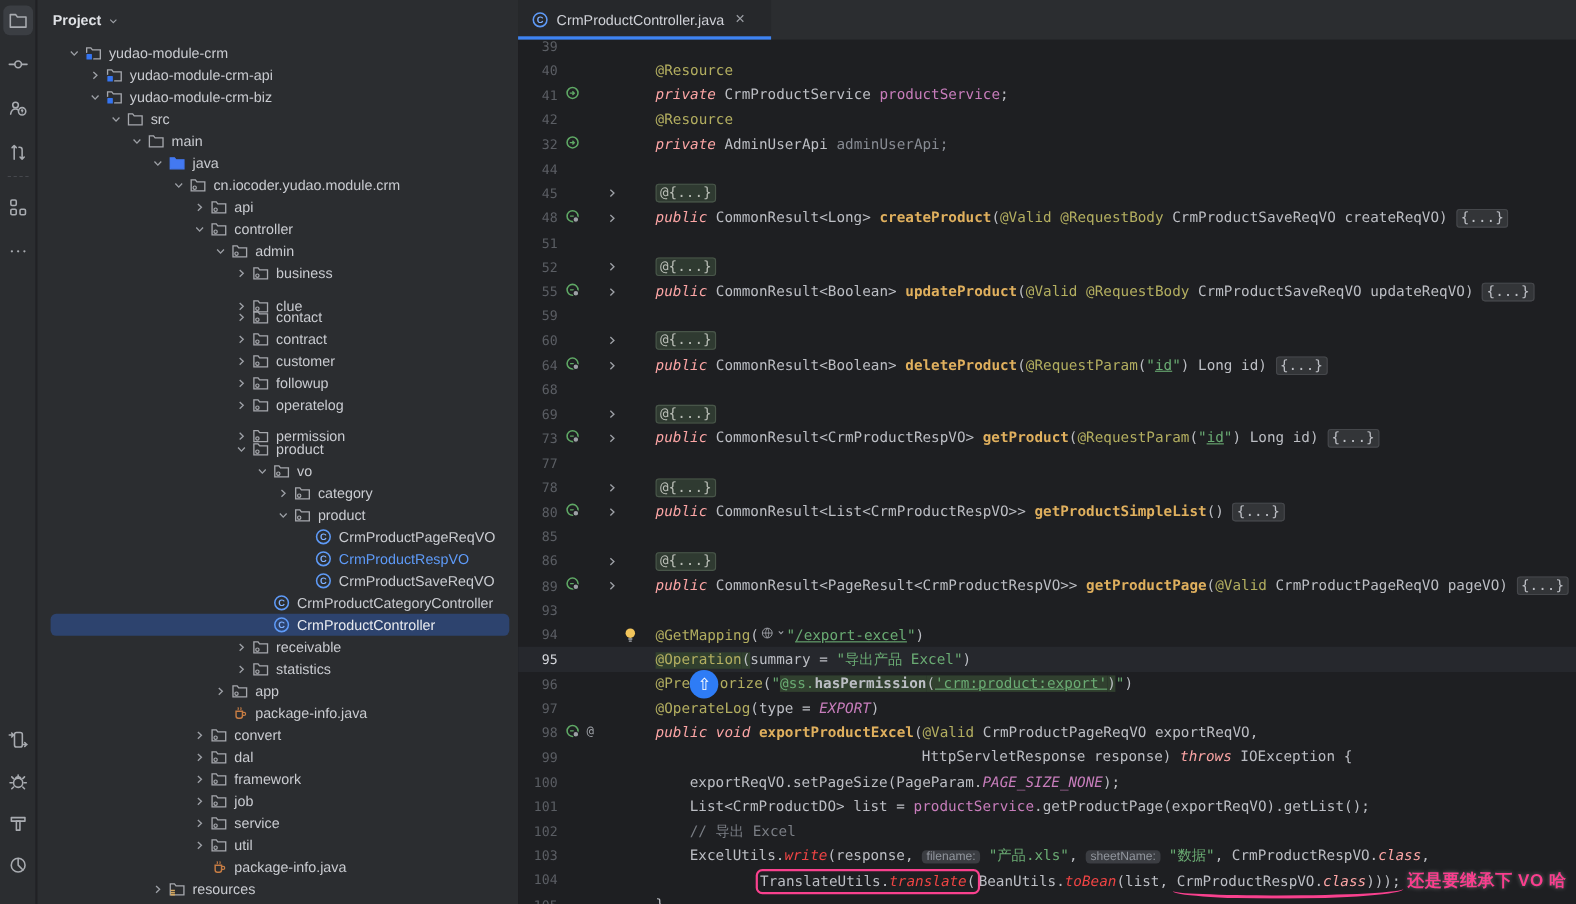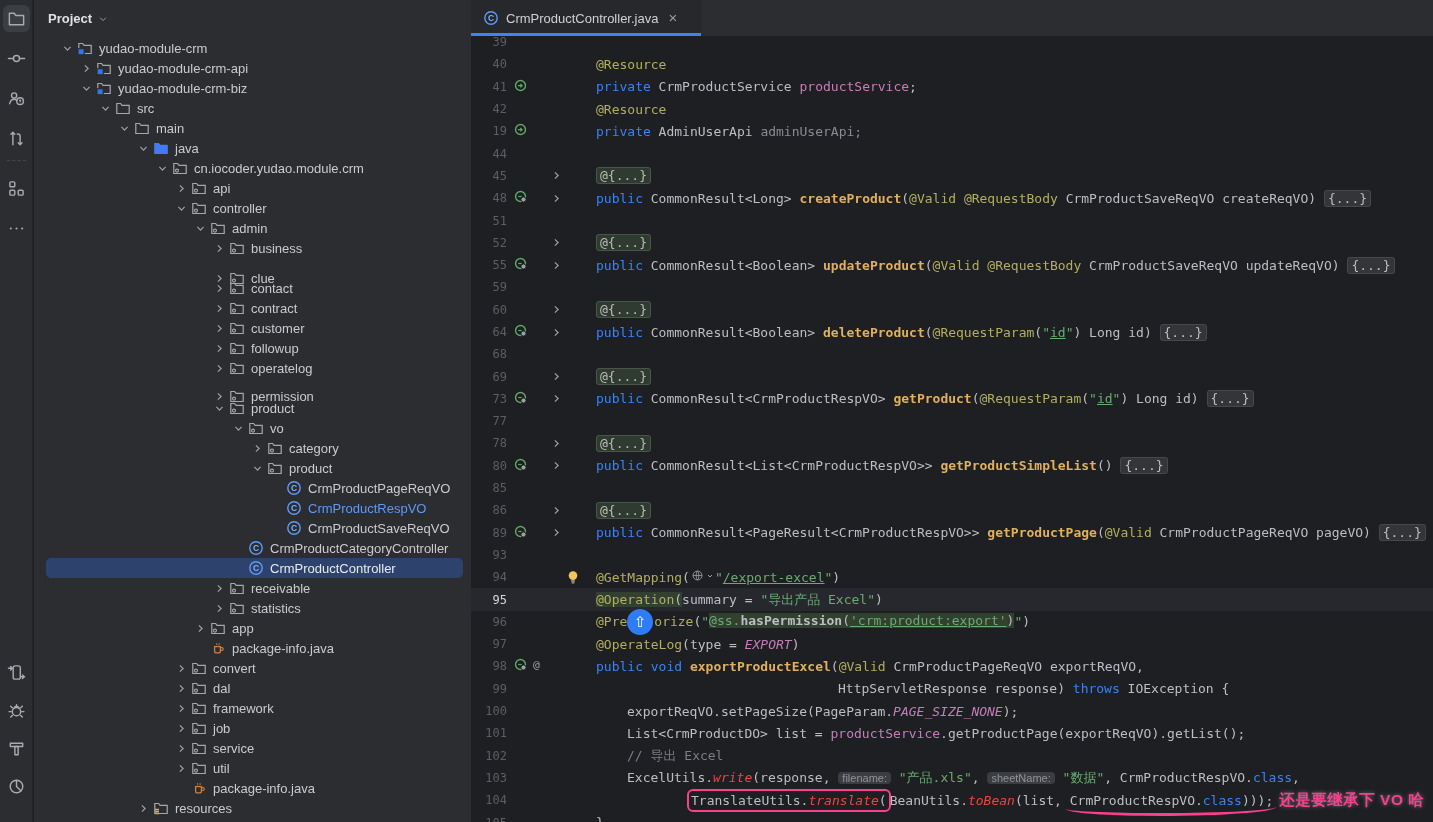--- a/index.html
+++ b/index.html
@@ -50,21 +50,21 @@
     font-family:"DejaVu Sans Mono", monospace; font-size:13px; white-space:pre; }
   .code-line.cur { background:#26282D; }
   .ln-num { flex:0 0 40px; text-align:right; color:#5B5E64; font-size:12px; padding-right:4px; }
   .cur .ln-num { color:#D5D7DC; }
   .ln-icons { flex:0 0 37px; display:flex; align-items:center; gap:1px; padding-left:2px; }
   .ln-icons svg { width:15px; height:15px; }
   .ln-fold { flex:0 0 16px; display:flex; align-items:center; justify-content:center; }
   .ln-code { position:relative; }
 
   
-  .t-k  { color:#3b82f6; }
+  .t-k  { color:#fca5a5;font-style:italic; }
   .t-a  { color:#B3AE60; }
   .t-p  { color:#BCBEC4; }
   .t-pb { color:#BCBEC4; font-weight:700; }
   .t-f  { color:#C77DBB; }
   .t-ci { color:#C77DBB; font-style:italic; }
   .t-m  { color:#E0B05E; font-weight:700; }
   .t-mi { color:#ef4444; font-style:italic;text-align:center; }
   .t-s  { color:#6AAB73; }
   .t-su { color:#6AAB73; text-decoration:underline; }
   .t-c  { color:#7A7E85; }
@@ -823,21 +823,21 @@
     </div>
     <div id="code-area">
       <div id="code-scroll">
           <div class="code-line"><span class="ln-num">39</span><span class="ln-icons"></span><span class="ln-fold"></span><span class="ln-code" style="padding-left: 0px;"></span></div>
           <div class="code-line"><span class="ln-num">40</span><span class="ln-icons"></span><span class="ln-fold"></span><span class="ln-code" style="padding-left: 32px;"><span class="t-a">@Resource</span></span></div>
           <div class="code-line"><span class="ln-num">41</span><span class="ln-icons"><span><svg viewBox="0 0 16 16" width="15" height="15">
                   <circle cx="8" cy="8" r="5.3" fill="none" stroke="#5FA865" stroke-width="1.5"></circle>
                   <path d="M5.3 8.2h4.2M7.9 6.4 9.7 8.2 7.9 10" fill="none" stroke="#5FA865" stroke-width="1.3"></path>
                 </svg></span></span><span class="ln-fold"></span><span class="ln-code" style="padding-left: 32px;"><span class="t-k">private</span><span class="t-p"> CrmProductService </span><span class="t-f">productService</span><span class="t-p">;</span></span></div>
           <div class="code-line"><span class="ln-num">42</span><span class="ln-icons"></span><span class="ln-fold"></span><span class="ln-code" style="padding-left: 32px;"><span class="t-a">@Resource</span></span></div>
-          <div class="code-line"><span class="ln-num">19</span><span class="ln-icons"><span><svg viewBox="0 0 16 16" width="15" height="15">
+          <div class="code-line"><span class="ln-num">32</span><span class="ln-icons"><span><svg viewBox="0 0 16 16" width="15" height="15">
                   <circle cx="8" cy="8" r="5.3" fill="none" stroke="#5FA865" stroke-width="1.5"></circle>
                   <path d="M5.3 8.2h4.2M7.9 6.4 9.7 8.2 7.9 10" fill="none" stroke="#5FA865" stroke-width="1.3"></path>
                 </svg></span></span><span class="ln-fold"></span><span class="ln-code" style="padding-left: 32px;"><span class="t-k">private</span><span class="t-p"> AdminUserApi </span><span class="t-g">adminUserApi;</span></span></div>
           <div class="code-line"><span class="ln-num">44</span><span class="ln-icons"></span><span class="ln-fold"></span><span class="ln-code" style="padding-left: 0px;"></span></div>
           <div class="code-line"><span class="ln-num">45</span><span class="ln-icons"></span><span class="ln-fold"><svg viewBox="0 0 16 16" width="13" height="13">
                 <path d="M6 4.2 10 8l-4 3.8" fill="none" stroke="#9DA0A6" stroke-width="1.5"></path>
               </svg></span><span class="ln-code" style="padding-left: 32px;"><span class="t-ac">@{...}</span></span></div>
           <div class="code-line"><span class="ln-num">48</span><span class="ln-icons"><span><svg viewBox="0 0 16 16" width="15" height="15">
                   <circle cx="8" cy="8" r="5.3" fill="none" stroke="#5FA865" stroke-width="1.5"></circle>
                   <path d="M5.6 8h3.6" fill="none" stroke="#5FA865" stroke-width="1.3"></path>

